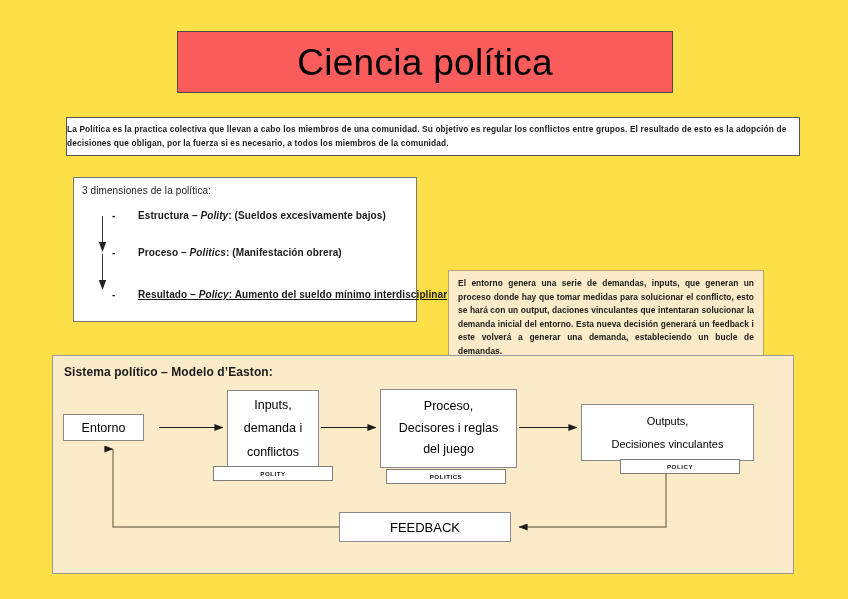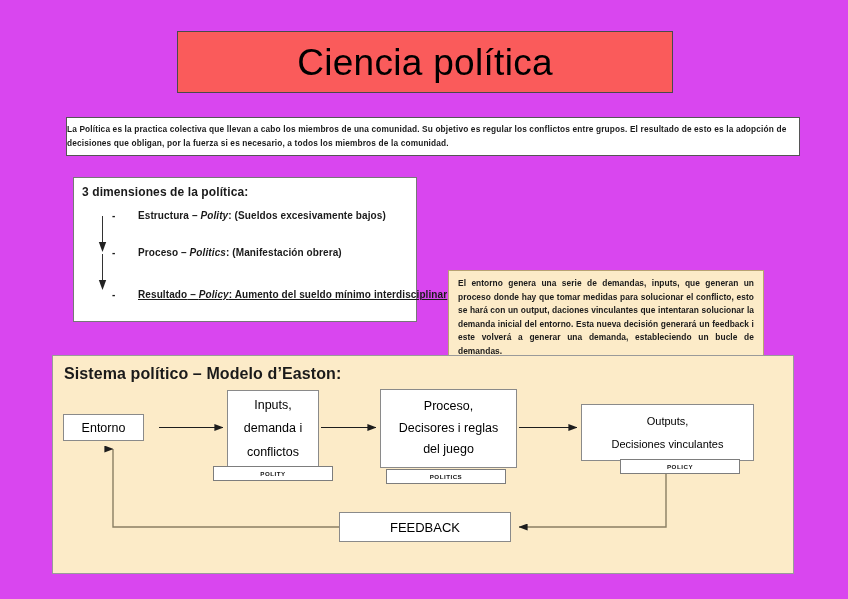--- a/index.html
+++ b/index.html
@@ -11,21 +11,21 @@
     width: 848px;
     height: 599px;
     position: relative;
     font-family: "Liberation Sans", sans-serif;
     color: #000000;
     overflow: hidden;
   }
   .page {
     position: absolute;
     inset: 0;
-    background: #d946ef;
+    background: #fde047;
   }
 
   
   .title-banner {
     position: absolute;
     left: 177px;
     top: 31px;
     width: 496px;
     height: 62px;
     background: #fa5b5b;
@@ -71,22 +71,22 @@
     left: 73px;
     top: 177px;
     width: 344px;
     height: 145px;
     border: 1px solid #777777;
     box-sizing: border-box;
     background: #ffffff;
     padding: 7px 10px 0 8px;
   }
   .dims-title {
-    font-size: 12px;
-    font-weight: 700;
+    font-size: 10px;
+    font-weight: 400;
     letter-spacing: 0.1px;
     color: #1a1a1a;
   }
   .dim-row {
     position: absolute;
     left: 38px;
     font-size: 10px;
     white-space: nowrap;
     color: #1a1a1a;
     letter-spacing: 0.1px;
@@ -141,21 +141,21 @@
     width: 742px;
     height: 219px;
     background: #fcebc8;
     border: 1px solid #9a9a9a;
     box-sizing: border-box;
   }
   .easton-title {
     position: absolute;
     left: 11px;
     top: 9px;
-    font-size: 16px;
+    font-size: 12px;
     font-weight: 800;
     letter-spacing: 0.1px;
     color: #1a1a1a;
     white-space: nowrap;
   }
 
   
   .node {
     position: absolute;
     background: #ffffff;

